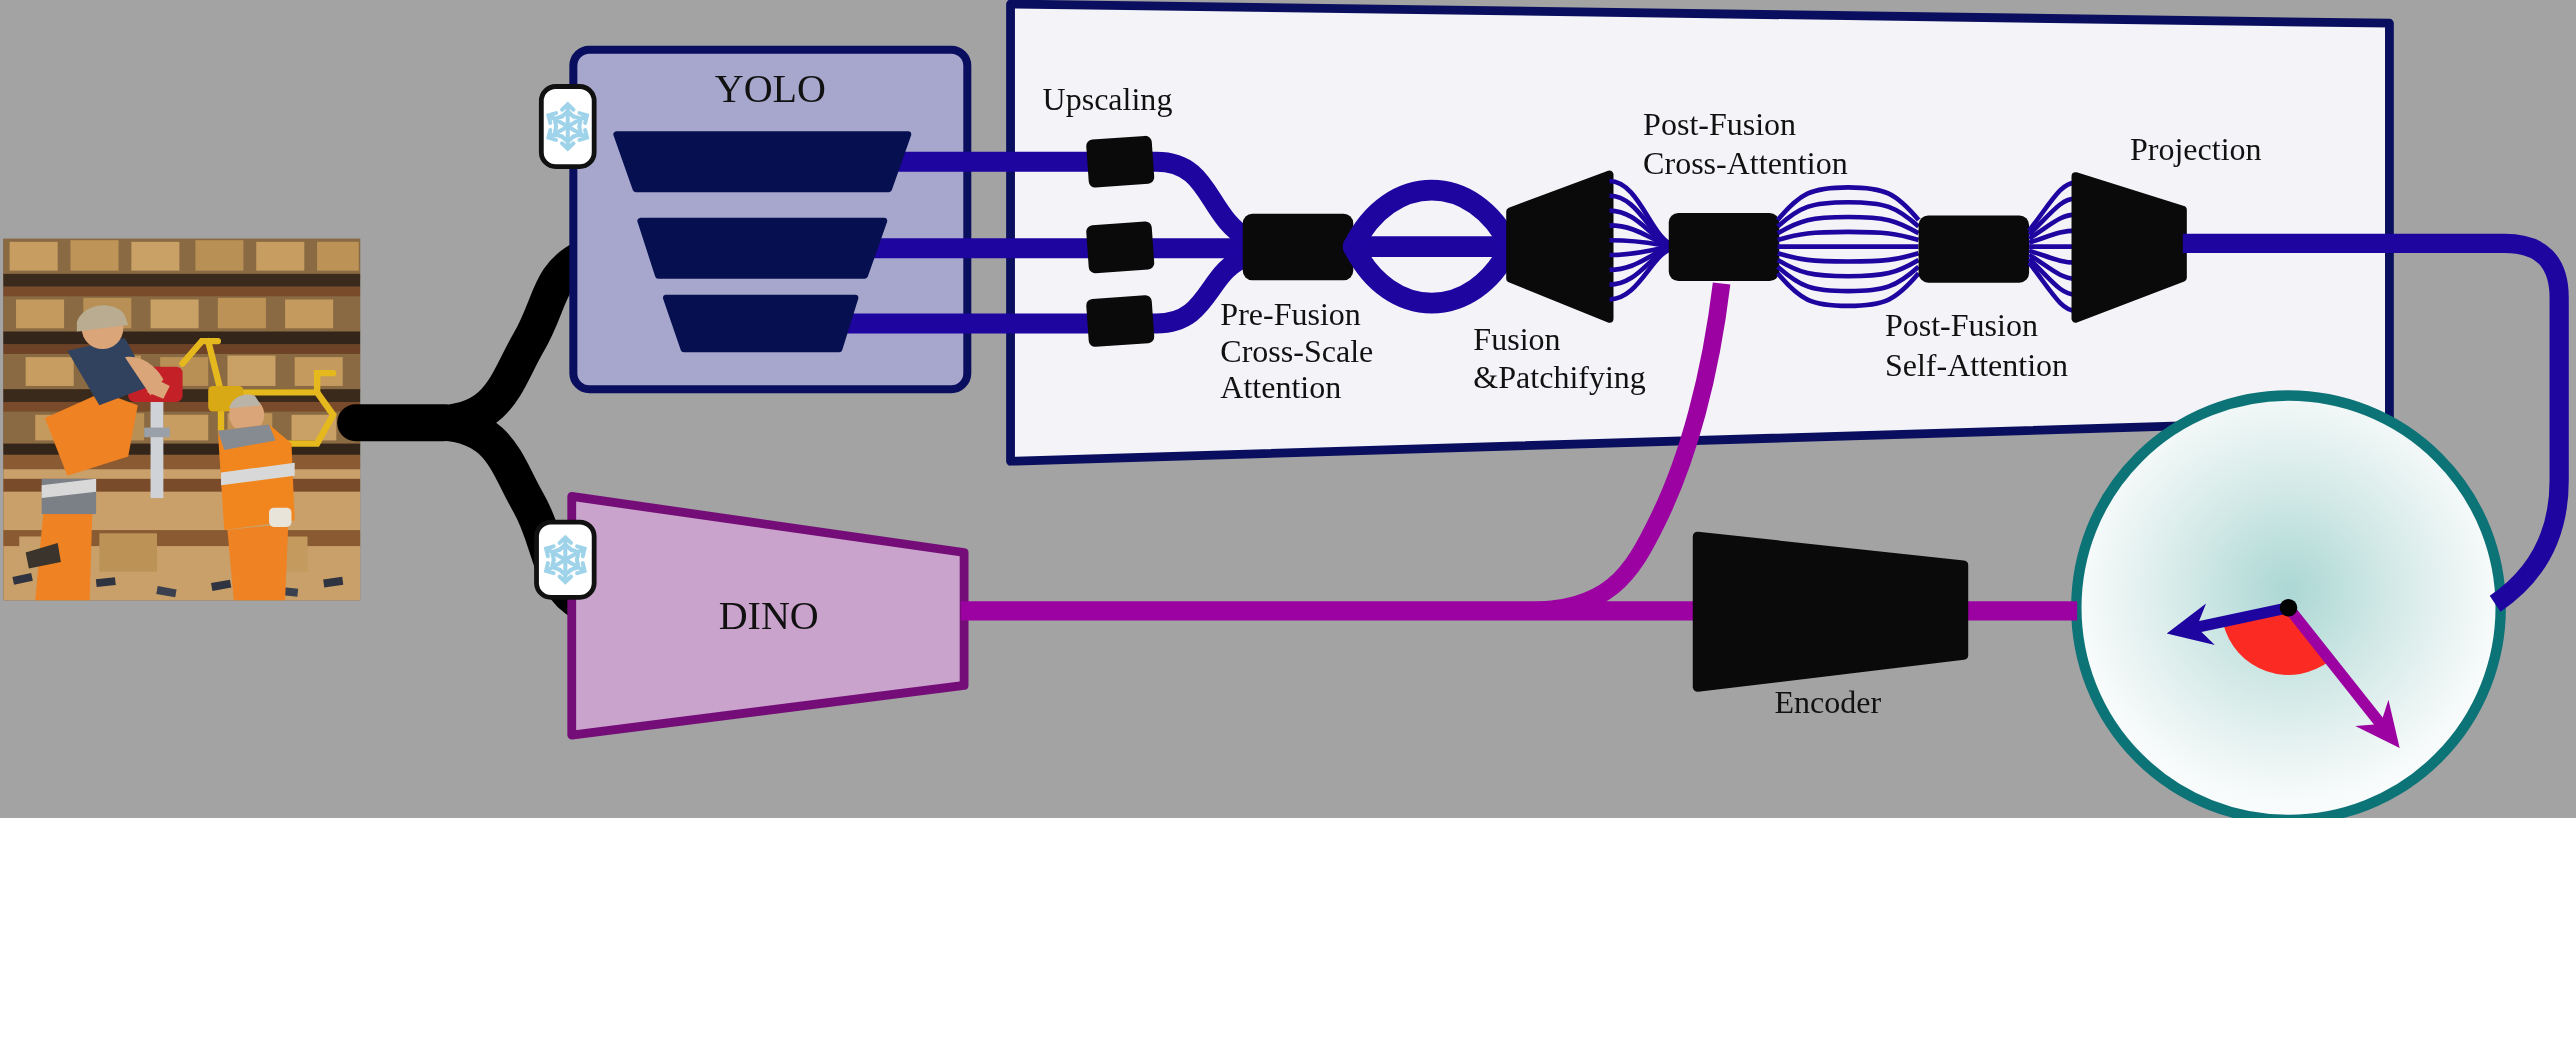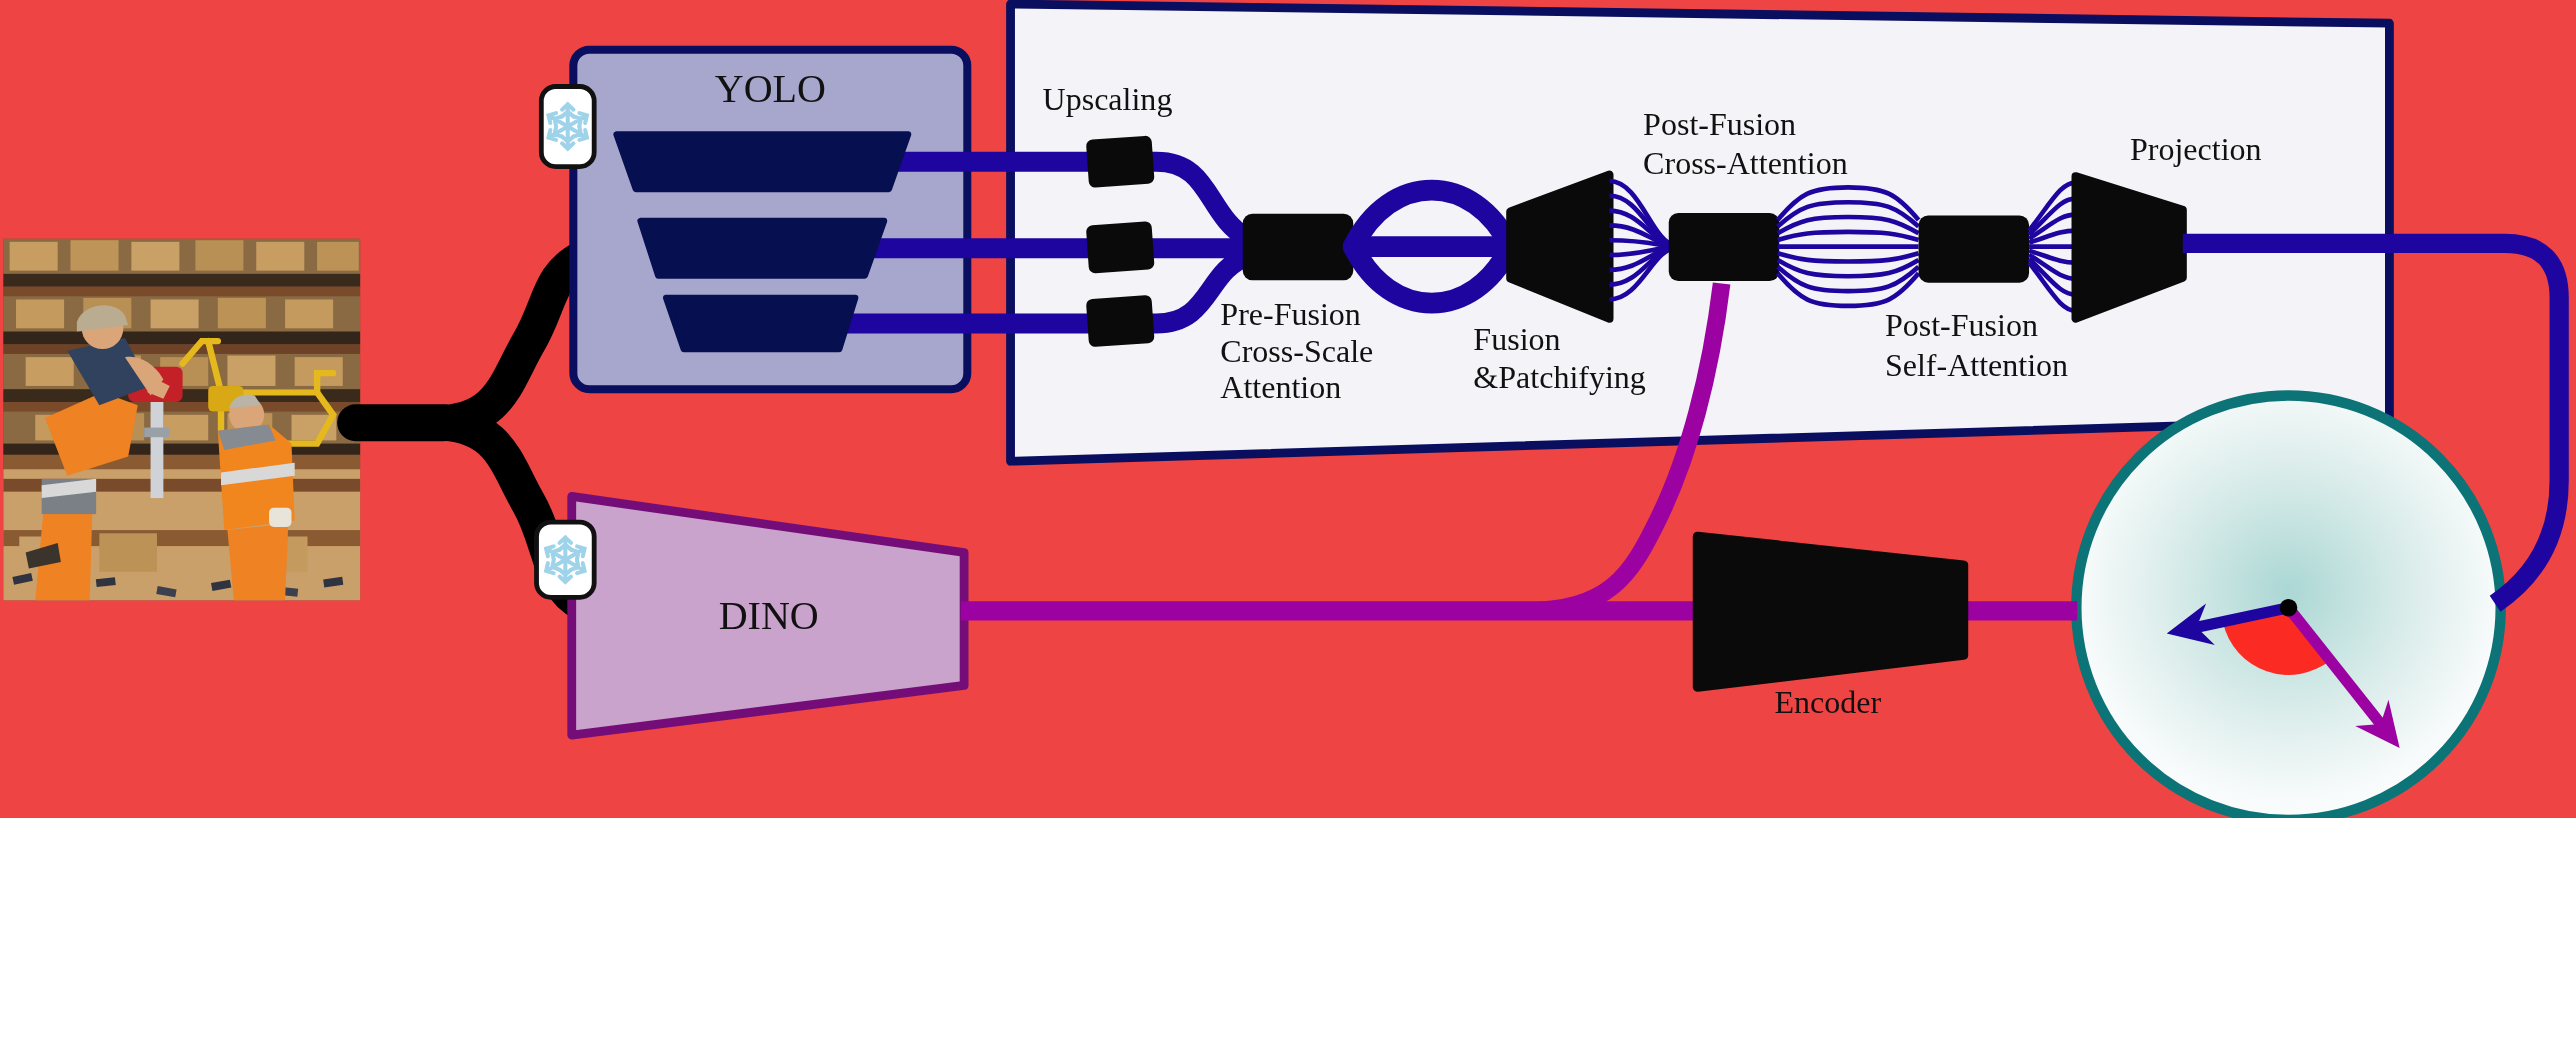--- a/index.html
+++ b/index.html
@@ -1,16 +1,16 @@
 <!DOCTYPE html>
 <html style="font-size:8.2px"><head>
 <meta charset="utf-8">
 <style>
   html,body{margin:0;padding:0;background:#ffffff;}
-  .figure-wrap{width:100%;background:#ef4444;}
+  .figure-wrap{width:100%;background:#a3a3a3;}
   svg{display:block;width:100%;height:auto;}
   text{font-family:"Liberation Serif","DejaVu Serif",serif;fill:#111111;}
   .lbl{font-size:20px;}
   .lbl-big{font-size:25px;}
 </style>
 </head>
 <body>
 
 <div class="figure-wrap">
 <svg viewBox="0 0 1608.5 510.5" xmlns="http://www.w3.org/2000/svg">

